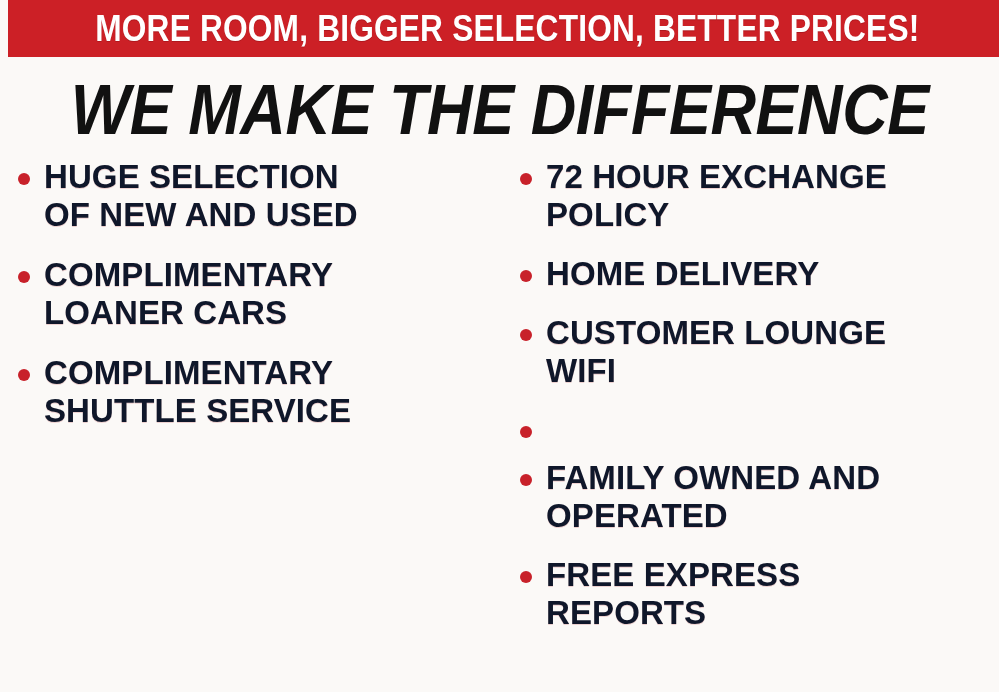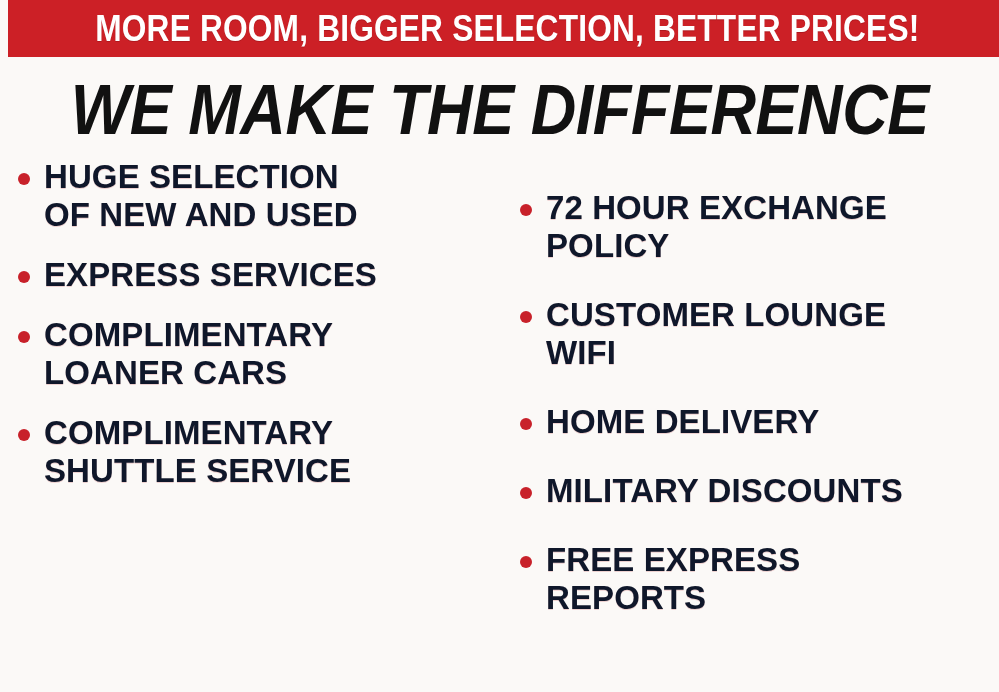--- a/index.html
+++ b/index.html
@@ -96,21 +96,21 @@
     width: 499px;
     padding-left: 20px;
   }
 
   .feature {
     display: flex;
     align-items: flex-start;
     margin-bottom: 22px;
   }
   .col-left .feature { margin-bottom: 22px; }
-  .col-right .feature { margin-bottom: 21px; margin-top: 31px; }
+  .col-right .feature { margin-bottom: 21px; }
 
   .bullet {
     flex: 0 0 auto;
     width: 12px;
     height: 12px;
     border-radius: 50%;
     background: #c8212a;
     margin-top: 15px;
     margin-right: 14px;
   }
@@ -141,51 +141,51 @@
 
   <div class="columns">
     <div class="col col-left" id="col-left">
         <div class="feature">
           <span class="bullet"></span>
           <span class="feature-label">HUGE SELECTION
 OF NEW AND USED</span>
         </div>
         <div class="feature">
           <span class="bullet"></span>
-          <span class="feature-label">EXPRESS SERVICES</span>
-        </div>
-        <div class="feature">
-          <span class="bullet"></span>
           <span class="feature-label">COMPLIMENTARY
 LOANER CARS</span>
         </div>
         <div class="feature">
           <span class="bullet"></span>
           <span class="feature-label">COMPLIMENTARY
 SHUTTLE SERVICE</span>
         </div>
       </div>
     <div class="col col-right" id="col-right">
         <div class="feature">
           <span class="bullet"></span>
           <span class="feature-label">72 HOUR EXCHANGE
 POLICY</span>
         </div>
         <div class="feature">
           <span class="bullet"></span>
+          <span class="feature-label">HOME DELIVERY</span>
+        </div>
+        <div class="feature">
+          <span class="bullet"></span>
           <span class="feature-label">CUSTOMER LOUNGE
 WIFI</span>
         </div>
         <div class="feature">
           <span class="bullet"></span>
-          <span class="feature-label">HOME DELIVERY</span>
         </div>
         <div class="feature">
           <span class="bullet"></span>
-          <span class="feature-label">MILITARY DISCOUNTS</span>
+          <span class="feature-label">FAMILY OWNED AND
+OPERATED</span>
         </div>
         <div class="feature">
           <span class="bullet"></span>
           <span class="feature-label">FREE EXPRESS
 REPORTS</span>
         </div>
       </div>
   </div>
 
 </div>

